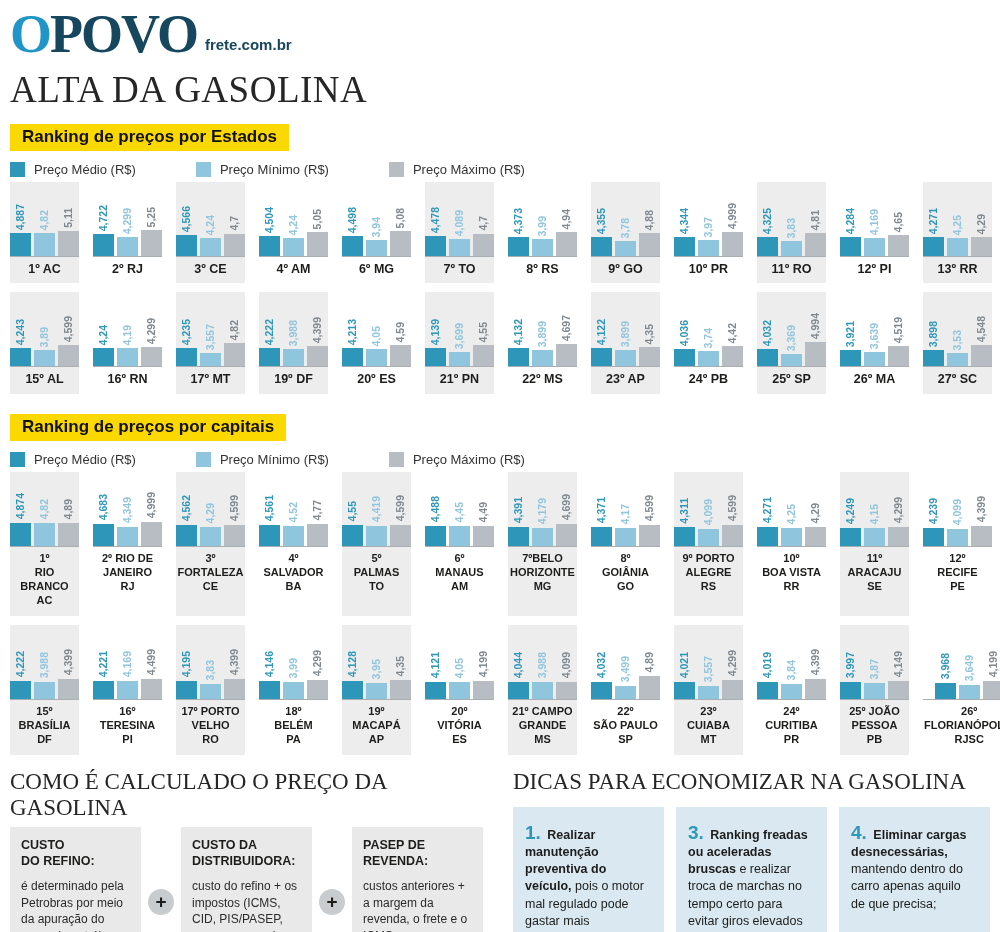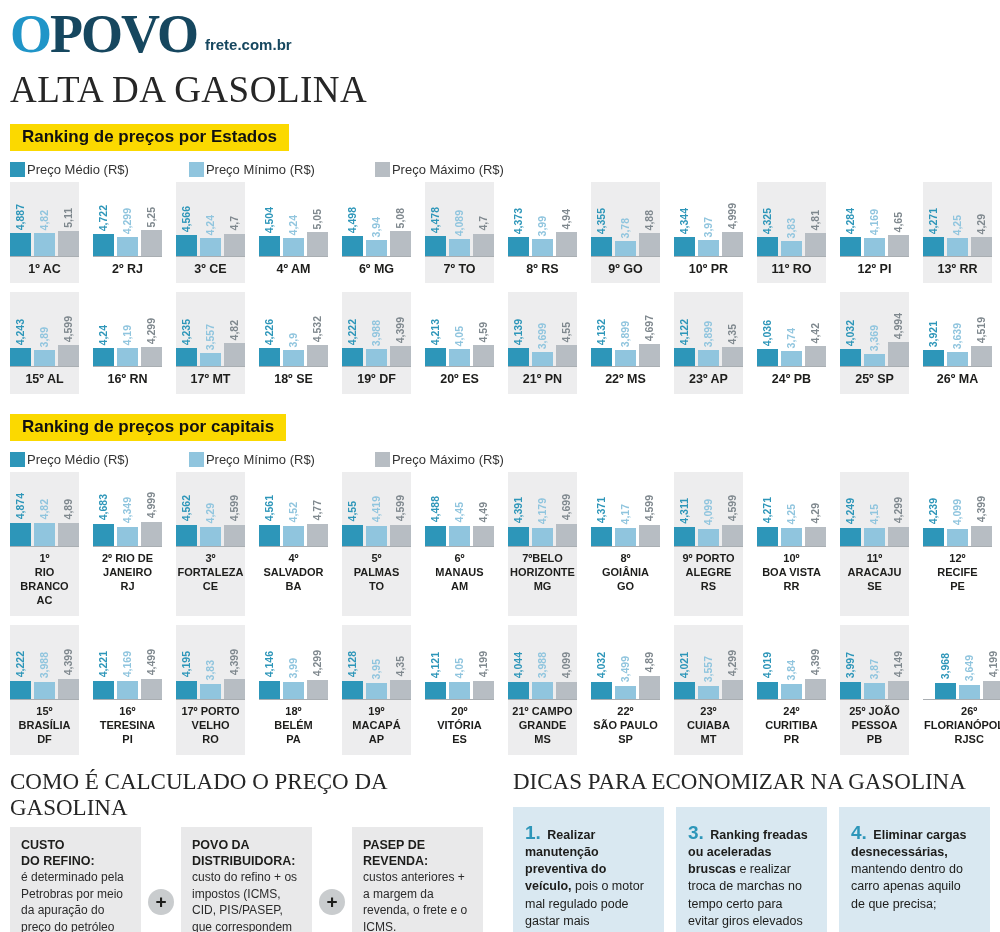--- a/index.html
+++ b/index.html
@@ -12,21 +12,21 @@
        font-family:"Liberation Sans",sans-serif;overflow:hidden;}
   .page{padding:4px 10px 0;}
   
   .logo-row{display:flex;align-items:flex-end;gap:8px;height:52px;}
   .logo{font-family:"Liberation Serif",serif;font-weight:900;font-size:54px;line-height:.82;letter-spacing:-2px;}
   .logo .o{color:var(--logo-blue);} .logo .rest{color:var(--logo-navy);}
   .site{color:var(--logo-navy);font-weight:bold;font-size:15px;padding-bottom:3px;}
   .title{font-family:"Liberation Serif",serif;font-size:37px;font-weight:500;color:#262626;margin:12px 0 0;letter-spacing:.5px;}
   .tag{display:inline-block;background:var(--accent-yellow);font-weight:bold;font-size:17px;color:#111;padding:3px 12px 4px;margin-top:13px;}
   .legend{display:flex;gap:60px;margin:11px 0 2px;font-size:13px;color:#333;}
-  .legend-item{display:flex;align-items:center;gap:2px;}
+  .legend-item{display:flex;align-items:center;gap:9px;}
   .sw{width:15px;height:15px;display:inline-block;}
   .sw.medio{background:var(--medio);} .sw.minimo{background:var(--minimo);} .sw.maximo{background:var(--maximo);}
   
   .chart-row{display:flex;margin-top:5px;gap:14px;}
   .group{flex:1;display:flex;flex-direction:column;}
   .group.shaded{background:#ededee;}
   .bars{display:flex;justify-content:center;align-items:flex-end;gap:3px;height:74px;padding-top:2px;}
   .bar-col{display:flex;flex-direction:column;align-items:center;justify-content:flex-end;width:21px;}
   .val{writing-mode:vertical-rl;transform:rotate(180deg);font-size:10.5px;font-weight:bold;line-height:1;margin-bottom:3px;white-space:nowrap;}
   .val.medio{color:var(--medio);} .val.minimo{color:var(--minimo);} .val.maximo{color:#7f888e;}
@@ -34,21 +34,21 @@
   .bar.medio{background:var(--medio);} .bar.minimo{background:var(--minimo);} .bar.maximo{background:var(--maximo);}
   .rank{border-top:1px solid #a9aeb2;text-align:center;font-weight:bold;font-size:12.5px;color:#1d1d1b;padding:4px 1px 6px;line-height:1.3;}
   .capitals .rank{font-size:11px;padding-bottom:8px;min-height:52px;}
   
   .bottom{display:flex;gap:26px;margin-top:14px;}
   .bcol{flex:1;min-width:0;}
   .bheading{font-family:"Liberation Serif",serif;font-size:23px;font-weight:500;color:#262626;margin:0 0 6px;}
   .sub{font-weight:bold;font-size:13px;margin:6px 0 9px;}
   .cost-row{display:flex;align-items:flex-start;gap:7px;}
   .cost-box{background:var(--cost-box);padding:10px 11px;width:131px;min-height:160px;font-size:12px;flex:none;}
-  .cost-title{font-weight:bold;font-size:12.5px;white-space:pre-line;line-height:1.3;}
+  .cost-title{font-weight:bold;font-size:12.5px;white-space:pre-line;margin-bottom:9px;line-height:1.3;}
   .cost-body{line-height:1.38;color:#2b2b2b;}
   .plus{width:26px;height:26px;border-radius:50%;background:#c9ccce;color:#1d1d1b;font-weight:bold;font-size:19px;display:flex;align-items:center;justify-content:center;margin-top:62px;flex:none;}
   .tips-row{display:flex;gap:12px;margin-top:12px;}
   .tip-box{background:var(--tip-box);flex:1;padding:16px 12px;min-height:190px;font-size:12.5px;line-height:1.38;}
   .tip{margin:0 0 16px;}
   .tip-num{color:var(--medio);font-weight:bold;font-size:19px;margin-right:3px;line-height:1;}
 </style>
 </head>
 <body>
 
@@ -346,37 +346,20 @@
             <span class="val minimo">3,557</span>
             <div class="bar minimo" style="height: 13px;"></div>
           </div>
           <div class="bar-col">
             <span class="val maximo">4,82</span>
             <div class="bar maximo" style="height: 23px;"></div>
           </div>
         </div>
         <div class="rank">17º MT</div>
       </div>
-      <div class="group">
-        <div class="bars">
-          <div class="bar-col">
-            <span class="val medio">4,226</span>
-            <div class="bar medio" style="height: 18px;"></div>
-          </div>
-          <div class="bar-col">
-            <span class="val minimo">3,9</span>
-            <div class="bar minimo" style="height: 16px;"></div>
-          </div>
-          <div class="bar-col">
-            <span class="val maximo">4,532</span>
-            <div class="bar maximo" style="height: 21px;"></div>
-          </div>
-        </div>
-        <div class="rank">18º SE</div>
-      </div>
       <div class="group shaded">
         <div class="bars">
           <div class="bar-col">
             <span class="val medio">4,222</span>
             <div class="bar medio" style="height: 18px;"></div>
           </div>
           <div class="bar-col">
             <span class="val minimo">3,988</span>
             <div class="bar minimo" style="height: 17px;"></div>
           </div>
@@ -1011,21 +994,21 @@
     <div class="bcol">
       <h2 class="bheading">COMO É CALCULADO O PREÇO DA GASOLINA</h2>
       <div class="cost-row">
         <div class="cost-box">
           <div class="cost-title">CUSTO
 DO REFINO:</div>
           <div class="cost-body">é determinado pela Petrobras por meio da apuração do preço do petróleo no mercado internacional e pela variação cambial.</div>
         </div>
         <div class="plus">+</div>
         <div class="cost-box">
-          <div class="cost-title">POVO DA
+          <div class="cost-title">CUSTO DA
 DISTRIBUIDORA:</div>
           <div class="cost-body">custo do refino + os impostos (ICMS, CID, PIS/PASEP, que correspondem a 50% do preço de aquisição dos derivados) + a margem de remuneração das distribuidoras.</div>
         </div>
         <div class="plus">+</div>
         <div class="cost-box">
           <div class="cost-title">PASEP DE
 REVENDA:</div>
           <div class="cost-body">custos anteriores + a margem da revenda, o frete e o ICMS.</div>
         </div>
       </div>

